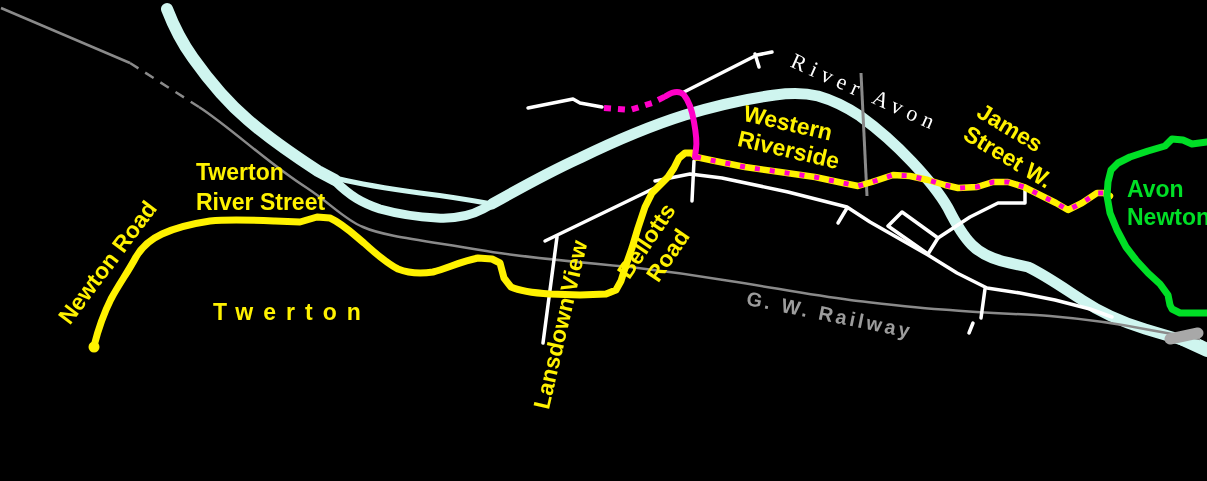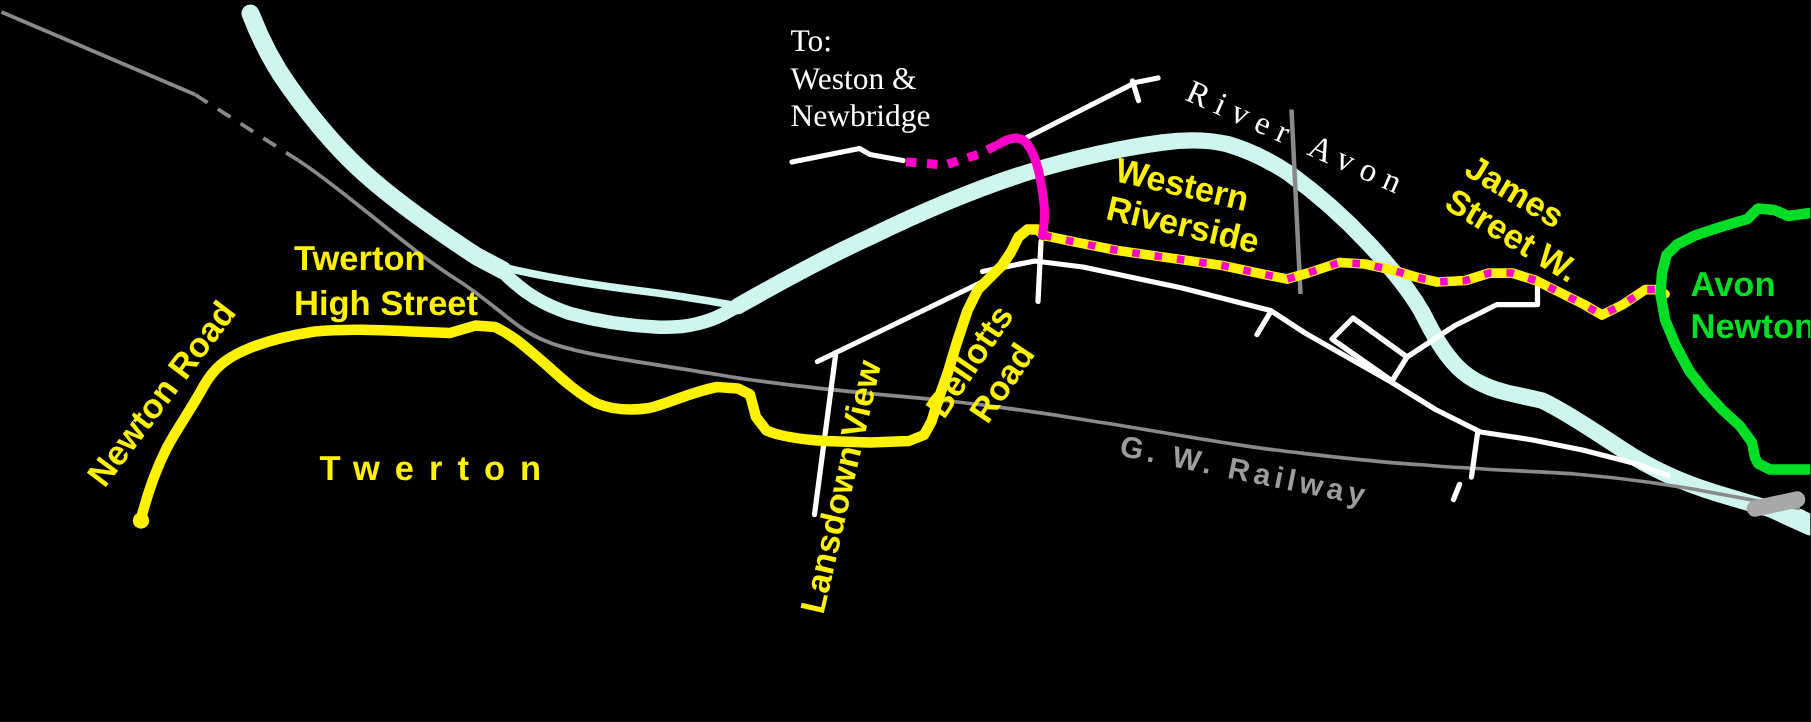--- a/index.html
+++ b/index.html
@@ -112,46 +112,41 @@
       <path class="proposed dashes" d="M604,108 L630,110 L652,103 L666,96"></path>
       <path class="proposed solid" d="M666,96 C674,91 680,91 684,95 C689,101 692,110 694,122 C696,133 697,143 696,149 L695,157"></path>
       <path class="proposed dots" d="M696,157 L715,161 L745,167 L780,172 L815,177 L843,183 L858,186 L872,182 L893,175 L910,176 L928,180 L945,185 L958,188 L977,187 L993,182 L1008,182 L1024,187 L1040,195 L1056,203 L1068,210 L1082,203 L1097,193 L1104,193 L1110,196"></path>
     </g>
 
     <path class="boundary" d="M1207,142 L1192,144 L1183,140 L1172,139 L1165,146 L1148,151 L1130,157 L1118,163 L1111,170 L1108,182 L1107,196 L1110,213 L1117,230 L1126,247 L1136,260 L1148,273 L1160,284 L1168,295 L1170,305 L1172,309 L1180,313 L1194,313 L1207,313"></path>
 
     <path class="weir" d="M1170,339 L1198,333"></path>
   </svg>
 
-  <div class="lbl serif" id="lbl-destination">
-    <span>To:</span>
-    <span>Weston &amp;</span>
-    <span>Newbridge</span>
-  </div>
 
   <div class="lbl serif" id="lbl-river">River Avon</div>
 
   <div class="lbl bold" id="lbl-western">
     <span>Western</span>
     <span>Riverside</span>
   </div>
 
   <div class="lbl bold" id="lbl-james">
     <span>James</span>
     <span>Street W.</span>
   </div>
 
   <div class="lbl bold" id="lbl-city">
     <span>Avon</span>
     <span>Newton</span>
   </div>
 
   <div class="lbl bold" id="lbl-ths">
     <span>Twerton</span>
-    <span>High Street</span>
+    <span>River Street</span>
   </div>
 
   <div class="lbl bold" id="lbl-newton">Newton Road</div>
 
   <div class="lbl bold" id="lbl-twerton">Twerton</div>
 
   <div class="lbl bold" id="lbl-lansdown">Lansdown View</div>
 
   <div class="lbl bold" id="lbl-bellotts">
     <span>Bellotts</span>

